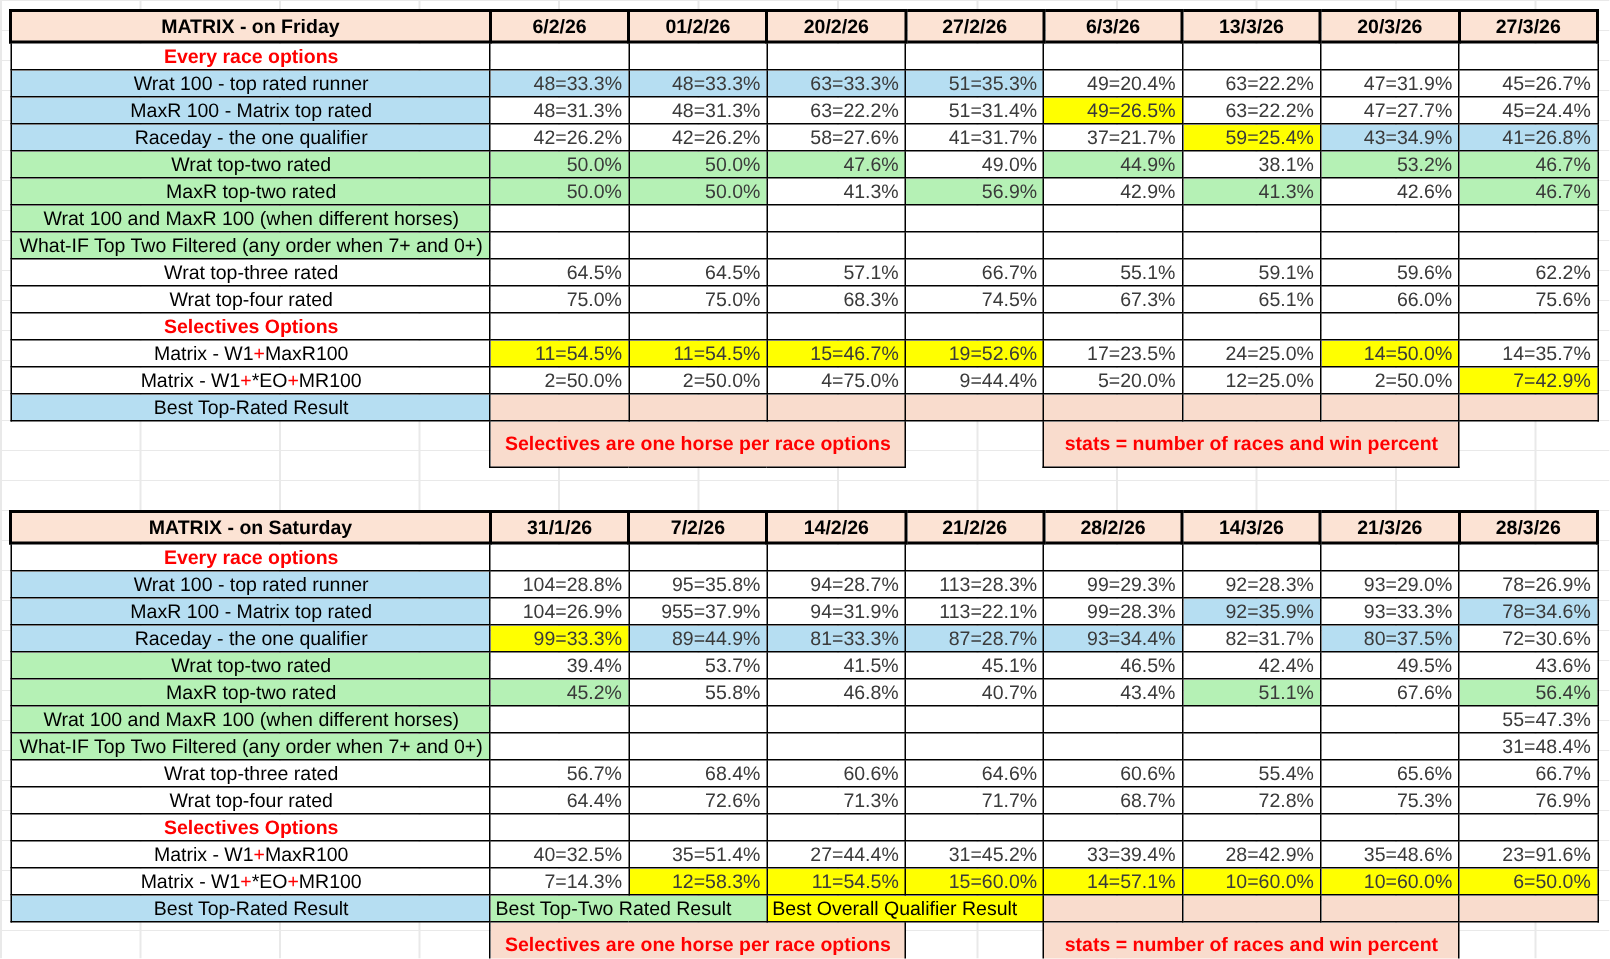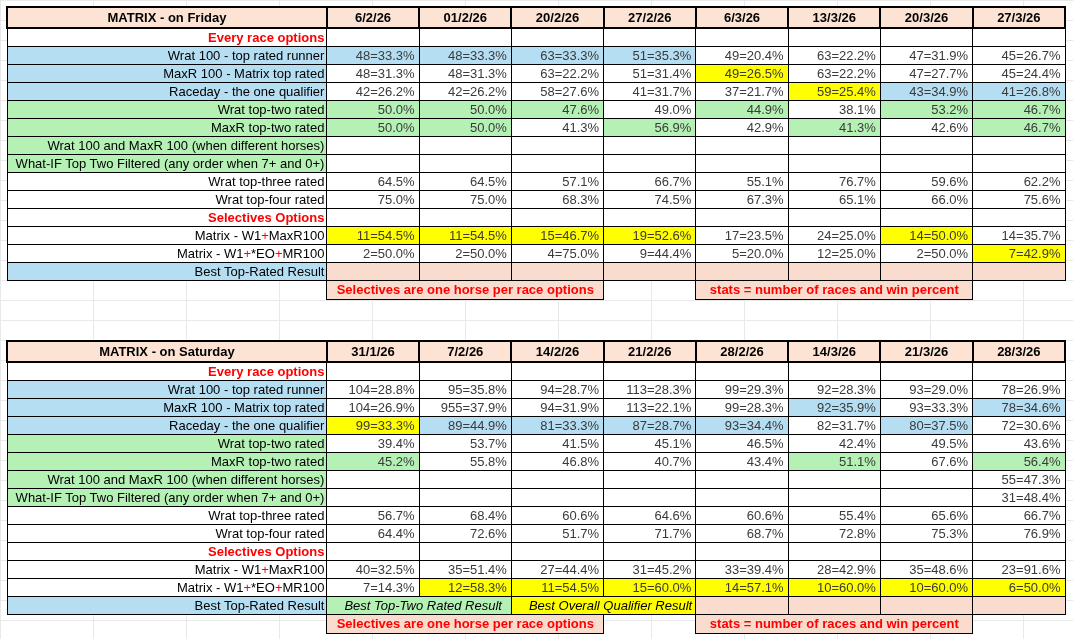--- a/index.html
+++ b/index.html
@@ -9,30 +9,30 @@
                      linear-gradient(to bottom,#e9e9e9 1px,transparent 1px);
     background-size:93px 20px;}
   .tbl-host{position:absolute;left:6px;}
   #t0{top:6px;} #t1{top:340px;}
   table{border-collapse:collapse;table-layout:fixed;width:1060px;font-size:13px;color:#000;}
   col.col-label{width:319px;}
   col.col-date{width:92px;}
   th,td{overflow:hidden;white-space:nowrap;box-sizing:border-box;}
   thead th{border:2px solid #000;background:#fce3d4;font-weight:bold;text-align:center;height:21px;padding:0 2px;}
   tbody td{border:1px solid #000;height:18px;background:#fff;}
-  td.label{text-align:right;padding:0 2px 0 3px;}
+  td.label{text-align:center;padding:0 2px 0 3px;}
   td.val{text-align:right;padding:0 4px 0 2px;color:#3a3a3a;}
-  td.mergecell{text-align:left;padding:0 2px 0 17px;font-style:italic;}
+  td.mergecell{text-align:left;padding:0 2px 0 3px;}
   .red-label{color:#ff0000;font-weight:bold;}
   .plus{color:#ff0000;}
   .bg-blue{background:#b6def2 !important;}
   .bg-green{background:#b5f1b5 !important;}
   .bg-yellow{background:#ffff00 !important;}
   .bg-peach{background:#f9dccd !important;}
-  tfoot td{height:19px;}
+  tfoot td{height:31px;}
   tfoot td.footnote{border:1px solid #000;background:#f9dccd;color:#ff0000;font-weight:bold;text-align:center;}
   tfoot td.blank{border:none;background:transparent;}
 </style>
 </head>
 <body>
 
 <div class="sheet">
   <div class="tbl-host" id="t0">
       <table>
         <colgroup>
@@ -148,21 +148,21 @@
             <td class="val"></td>
             <td class="val"></td>
           </tr>
           <tr>
             <td class="label">Wrat top-three rated</td>
             <td class="val">64.5%</td>
             <td class="val">64.5%</td>
             <td class="val">57.1%</td>
             <td class="val">66.7%</td>
             <td class="val">55.1%</td>
-            <td class="val">76.7%</td>
+            <td class="val">59.1%</td>
             <td class="val">59.6%</td>
             <td class="val">62.2%</td>
           </tr>
           <tr>
             <td class="label">Wrat top-four rated</td>
             <td class="val">75.0%</td>
             <td class="val">75.0%</td>
             <td class="val">68.3%</td>
             <td class="val">74.5%</td>
             <td class="val">67.3%</td>
@@ -349,21 +349,21 @@
             <td class="val">64.6%</td>
             <td class="val">60.6%</td>
             <td class="val">55.4%</td>
             <td class="val">65.6%</td>
             <td class="val">66.7%</td>
           </tr>
           <tr>
             <td class="label">Wrat top-four rated</td>
             <td class="val">64.4%</td>
             <td class="val">72.6%</td>
-            <td class="val">51.7%</td>
+            <td class="val">71.3%</td>
             <td class="val">71.7%</td>
             <td class="val">68.7%</td>
             <td class="val">72.8%</td>
             <td class="val">75.3%</td>
             <td class="val">76.9%</td>
           </tr>
           <tr>
             <td class="label red-label">Selectives Options</td>
             <td class="val"></td>
             <td class="val"></td>

